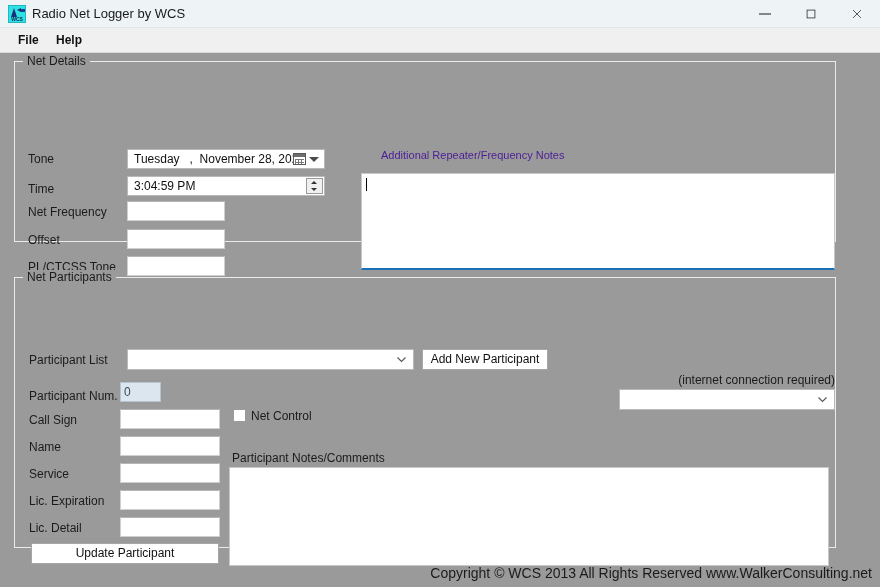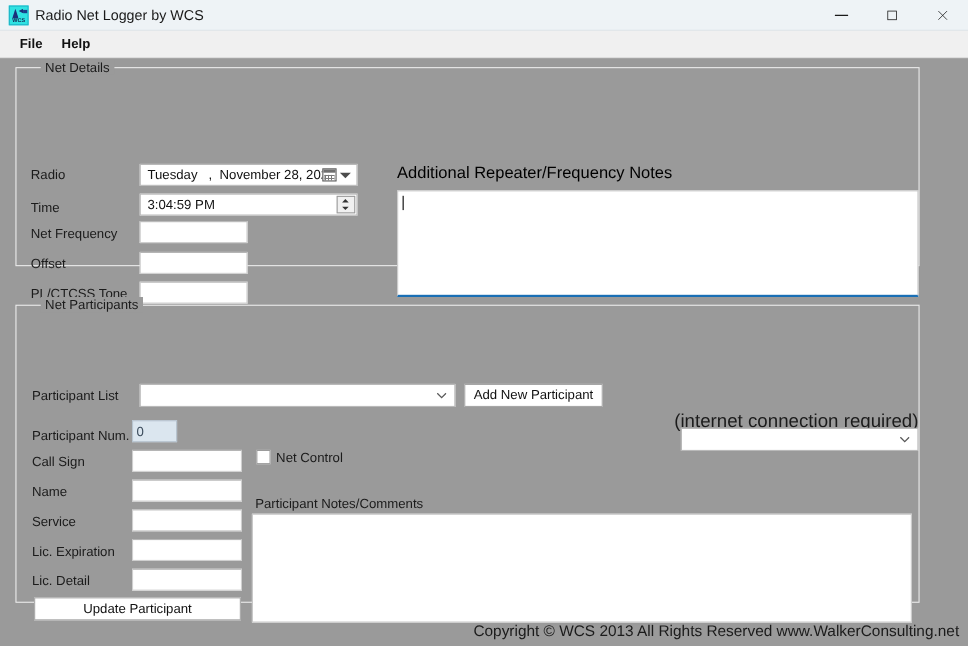--- a/index.html
+++ b/index.html
@@ -131,21 +131,21 @@
 
   
   .groupbox {
     position: absolute;
     border: 1px solid #ebebeb;
     box-sizing: border-box;
   }
   .groupbox > .gb-title {
     position: absolute;
     top: -8px;
-    left: 22px;
+    left: 8px;
     background: #9a9a9a;
     padding: 0 4px;
     font-size: 12px;
     color: #1b1b1b;
     line-height: 14px;
   }
   #gb-net-details {
     left: 14px; top: 8px;
     width: 822px; height: 181px;
   }
@@ -276,23 +276,23 @@
   }
 
   
   #in-net-frequency { left: 127px; top: 148px; width: 98px; height: 20px; }
   #in-offset        { left: 127px; top: 176px; width: 98px; height: 20px; }
   #in-pl-tone       { left: 127px; top: 203px; width: 98px; height: 20px; }
 
   
   #lbl-repeater-notes {
     position: absolute;
-    left: 361px; top: 96px;
-    font-size: 15px;
-    color: #000000;
+    left: 381px; top: 96px;
+    font-size: 11px;
+    color: #4c1d95;
   }
   #notes-repeater {
     position: absolute;
     left: 361px; top: 120px;
     width: 474px; height: 97px;
     background: #ffffff;
     border: 1px solid #c8c8c8;
     border-bottom: 2px solid #1a6fb5;
     box-sizing: border-box;
   }
@@ -338,21 +338,21 @@
   #btn-fcc-lookup {
     left: 726px; top: 294px;
     width: 109px; height: 21px;
     line-height: 19px;
   }
   #lbl-internet-required {
     position: absolute;
     left: 612px; top: 320px;
     width: 223px;
     text-align: right;
-    font-size: 17px;
+    font-size: 12px;
     color: #1b1b1b;
   }
   #combo-fcc-results {
     position: absolute;
     left: 619px; top: 336px;
     width: 216px; height: 21px;
     background: #ffffff;
     border: 1px solid #b9b9b9;
     box-sizing: border-box;
   }
@@ -463,21 +463,21 @@
     <div class="menu-item" id="menu-file">File</div>
     <div class="menu-item" id="menu-help">Help</div>
   </div>
 
   <div id="client">
 
     <div class="groupbox" id="gb-net-details">
       <div class="gb-title">Net Details</div>
     </div>
 
-    <div class="fld-label" style="left:28px; top:99px;">Radio</div>
+    <div class="fld-label" style="left:28px; top:99px;">Tone</div>
     <div id="date-picker">
       <div class="dp-text">Tuesday   ,  November 28, 2023</div>
       <div id="date-cal-icon"></div>
       <div id="date-dropdown-arrow"></div>
     </div>
 
     <div class="fld-label" style="left:28px; top:129px;">Time</div>
     <div id="time-picker">
       <div class="tp-text">3:04:59 PM</div>
       <div id="time-spin">

